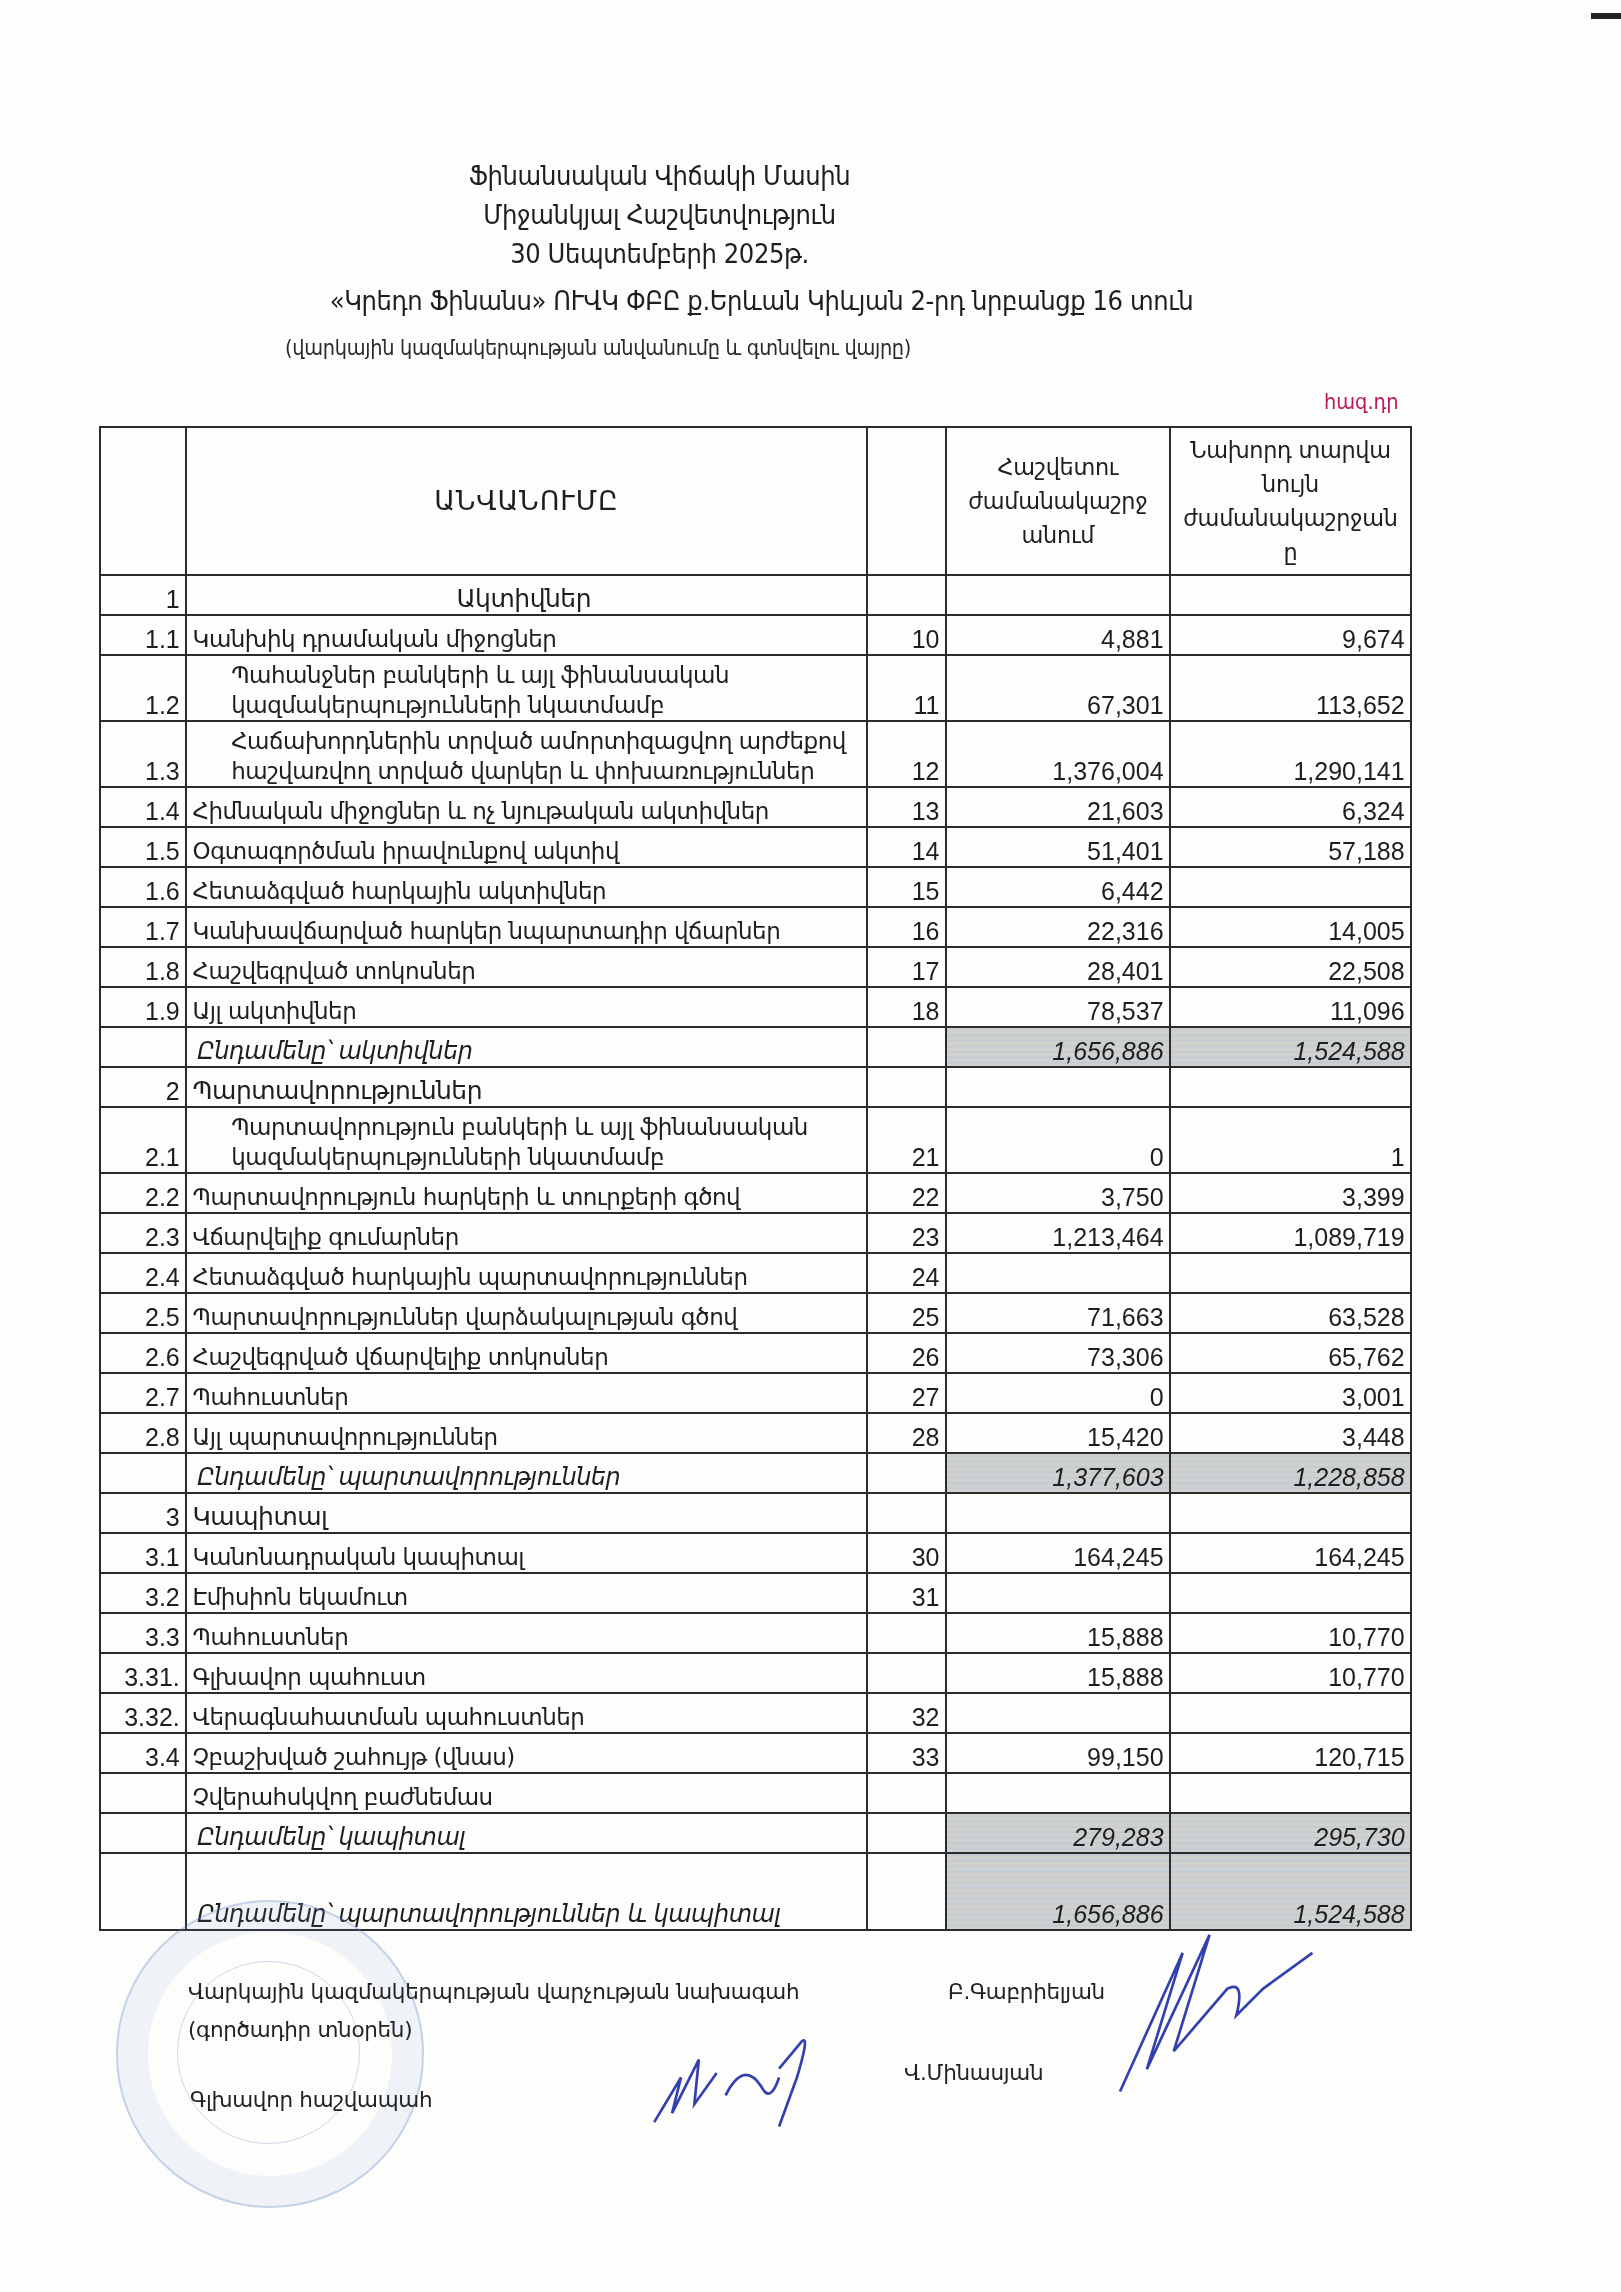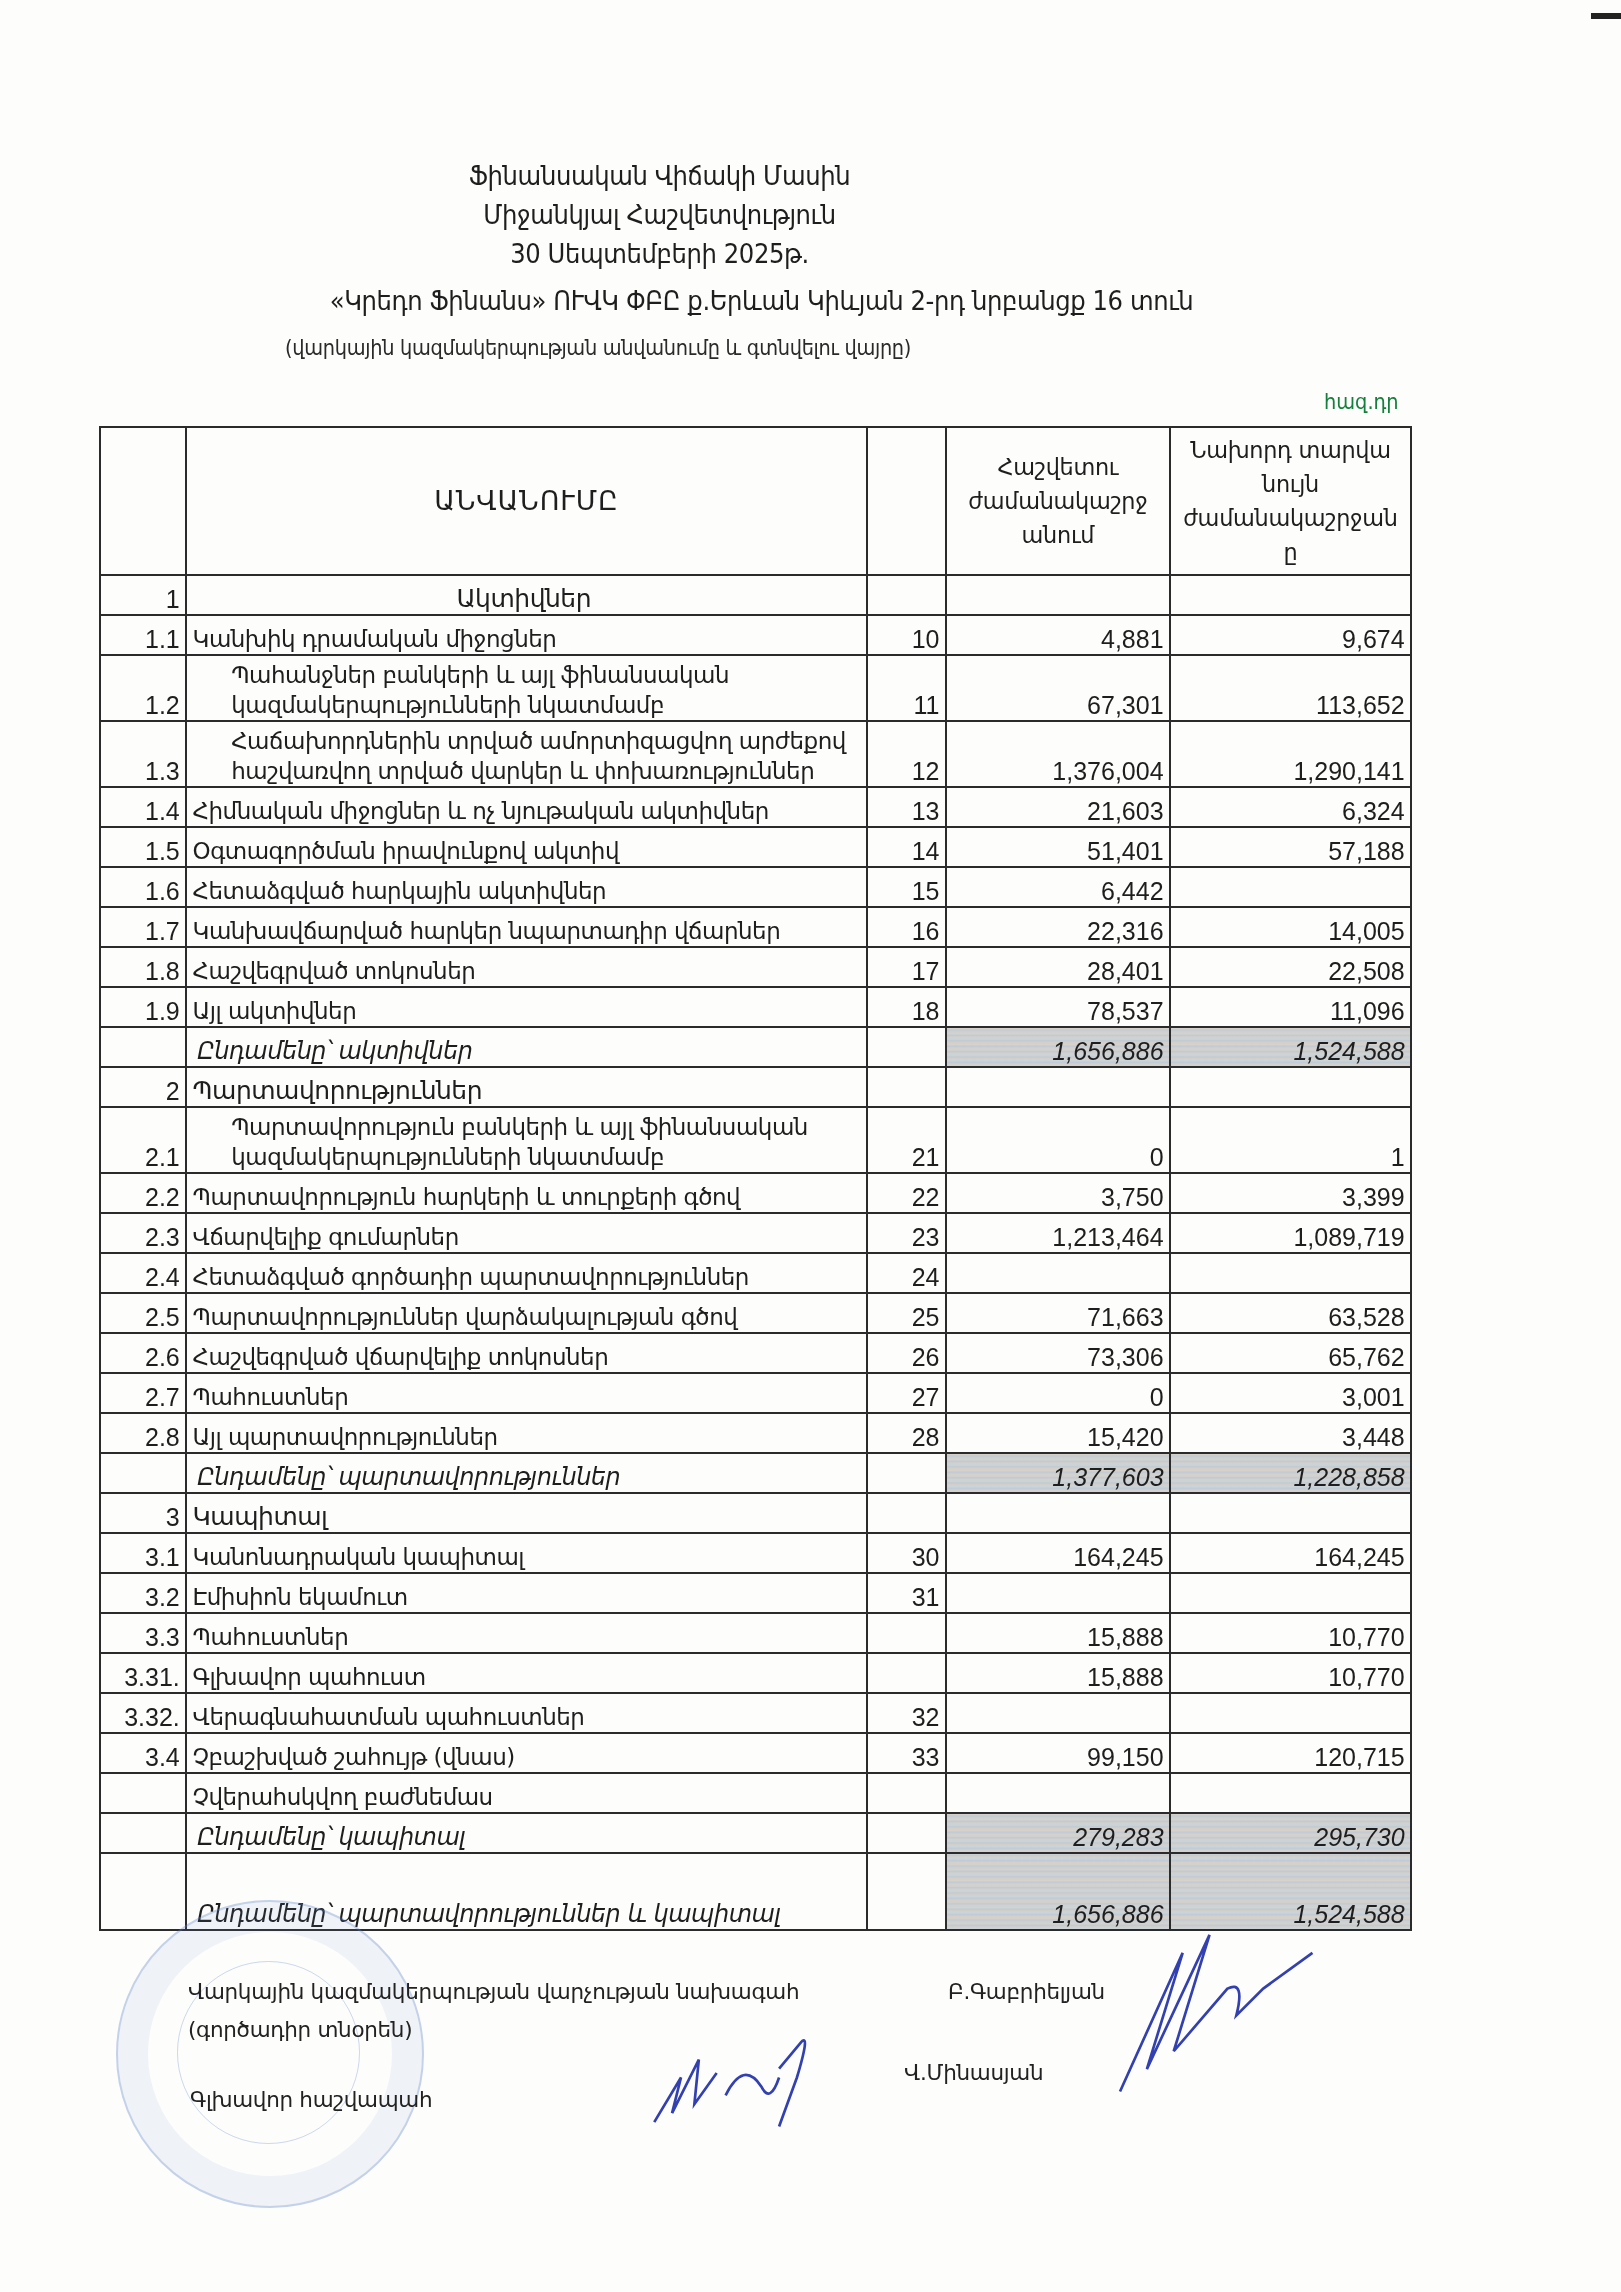--- a/index.html
+++ b/index.html
@@ -6,21 +6,21 @@
   body {
     width: 1621px; height: 2293px; background: #fdfdfb; position: relative; overflow: hidden;
     font-family: "DejaVu Sans Condensed", "DejaVu Sans", "Liberation Sans", sans-serif;
     color: #1e1e1e;
   }
   .corner-mark { position: absolute; right: 0; top: 12.5px; width: 30px; height: 6.3px; background: #222; }
   .title-block { position: absolute; left: 0; width: 1418px; top: 156px; text-align: center; font-size: 27px; line-height: 39px; font-stretch: condensed; letter-spacing: -0.4px; }
   .title-line { display: block; margin-left: -99px; }
   .org-line { position: absolute; top: 285px; left: 0; width: 1621px; text-align: center; font-size: 27px; letter-spacing: -0.4px; margin-left: -49px; }
   .org-sub { position: absolute; top: 335px; left: 285px; font-size: 21.5px; color: #2a2a2a; letter-spacing: -0.3px; }
-  .units { position: absolute; top: 389px; left: 1324px; font-size: 21.5px; color: #15803d; }
+  .units { position: absolute; top: 389px; left: 1324px; font-size: 21.5px; color: #be185d; }
 
   table.bs {
     position: absolute; left: 99px; top: 426px; width: 1313px;
     border-collapse: collapse; font-family: "Liberation Sans", "DejaVu Sans", sans-serif;
   }
   table.bs td, table.bs th { border: 2.2px solid #2b2b2b; padding: 0 5.4px; font-weight: normal; }
   col.c1 { width: 79px; } col.c2 { width: 754px; } col.c3 { width: 73px; } col.c4 { width: 231px; } col.c5 { width: 244px; }
 
   .hdr th { height: 146px; font-family: "DejaVu Sans", sans-serif; font-size: 22.4px; line-height: 34px; vertical-align: middle; text-align: center; letter-spacing: -0.3px; }
   .hdr th.name { font-size: 27px; letter-spacing: 0.9px; }
@@ -183,21 +183,21 @@
       </tr>
       <tr class="r1">
         <td class="idx">2.3</td>
         <td class="label">Վճարվելիք գումարներ</td>
         <td class="note">23</td>
         <td class="num">1,213,464</td>
         <td class="num">1,089,719</td>
       </tr>
       <tr class="r1">
         <td class="idx">2.4</td>
-        <td class="label">Հետաձգված գործադիր պարտավորություններ</td>
+        <td class="label">Հետաձգված հարկային պարտավորություններ</td>
         <td class="note">24</td>
         <td class="num"></td>
         <td class="num"></td>
       </tr>
       <tr class="r1">
         <td class="idx">2.5</td>
         <td class="label">Պարտավորություններ վարձակալության գծով</td>
         <td class="note">25</td>
         <td class="num">71,663</td>
         <td class="num">63,528</td>

